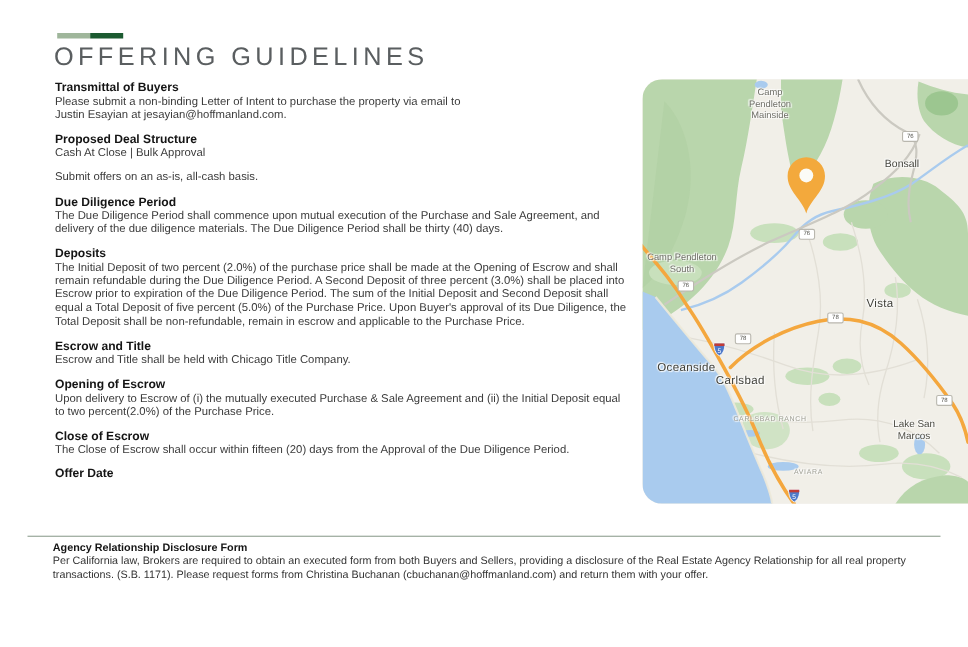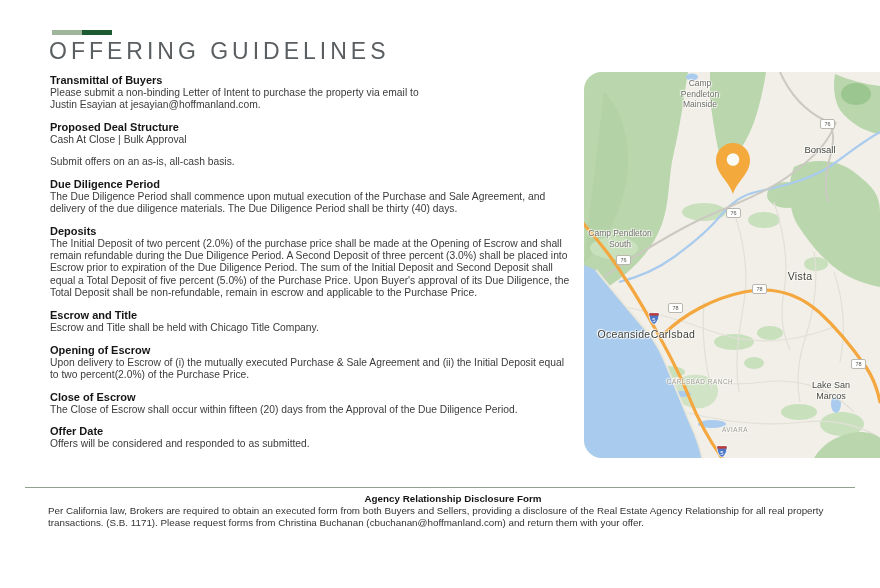--- a/index.html
+++ b/index.html
@@ -43,21 +43,21 @@
     position:absolute; width:15px; height:10px; background:#fff;
     border:1px solid #B9B7AE; border-radius:2px;
     font-size:5.5px; color:#55554E; text-align:center; line-height:8px;
   }
   .shield { position:absolute; width:12px; height:13px; }
   .pin { position:absolute; left:131px; top:70px; width:36px; height:53px; }
   
   .rule { position:absolute; left:25px; width:830px; height:1px; background:#90A091; }
   .rule-top { top:487px; } .rule-bottom { top:541px; }
   .disclosure { position:absolute; left:48px; top:493px; width:810px; }
-  .disclosure h2 { font-size:9.8px; font-weight:700; color:#141414; line-height:12px;text-align:center; }
+  .disclosure h2 { font-size:9.8px; font-weight:700; color:#141414; line-height:12px; }
   .disclosure p  { font-size:9.8px; color:#333; line-height:12.2px; white-space:pre; }
   .footer-logo { position:absolute; left:52px; top:556px; width:32px; height:28px; }
   .footer-logo .bar-l { position:absolute; left:0;  top:0; width:7px;  height:28px; background:#1C5B31; }
   .footer-logo .sq-t  { position:absolute; left:11px; top:0;  width:10px; height:8px; background:#1C5B31; }
   .footer-logo .sq-m  { position:absolute; left:11px; top:12px; width:10px; height:8px; background:#1C5B31; }
   .footer-logo .bar-r { position:absolute; left:25px; top:0; width:7px; height:28px; background:#1C5B31; }
   .footer-caption {
     position:absolute; left:90px; top:593px;
     font-size:9px; font-weight:600; letter-spacing:0.6px; color:#35583F;
   }
@@ -107,21 +107,20 @@
       <h2>Opening of Escrow</h2>
       <p>Upon delivery to Escrow of (i) the mutually executed Purchase &amp; Sale Agreement and (ii) the Initial Deposit equal
 to two percent(2.0%) of the Purchase Price.</p>
     </section>
     <section class="g-section">
       <h2>Close of Escrow</h2>
       <p>The Close of Escrow shall occur within fifteen (20) days from the Approval of the Due Diligence Period.</p>
     </section>
     <section class="g-section">
       <h2>Offer Date</h2>
-      <p>Offers will be considered and responded to as submitted.</p>
     </section>
   </main>
 
   <aside class="map">
     <svg class="geo" width="296" height="386" viewBox="0 0 296 386">
 
       <rect x="0" y="0" width="296" height="386" fill="#F1EFE8"></rect>
 
       <path d="M0,0 H104 C100,25 96,55 90,80 C84,105 86,130 78,152 C66,185 38,210 0,228 Z" fill="#B9D6AC"></path>
       <path d="M20,20 C40,40 50,80 40,120 C32,150 18,175 0,190 Z" fill="#AFCFA2" opacity="0.6"></path>
@@ -180,21 +179,21 @@
     </div>
 
     <div class="map-label lbl-area3" style="left:116px; top:6px;">Camp
 Pendleton
 Mainside</div>
     <div class="map-label lbl-town" style="left:236px; top:72px;">Bonsall</div>
     <div class="map-label lbl-area3" style="left:36px; top:156px;">Camp Pendleton
 South</div>
     <div class="map-label lbl-city" style="left:40px; top:209px;margin-top:47px;">Oceanside</div>
     <div class="map-label lbl-city" style="left:216px; top:198px;">Vista</div>
-    <div class="map-label lbl-city" style="left:89px; top:256px;">Carlsbad</div>
+    <div class="map-label lbl-city" style="left:89px; top:268px;">Carlsbad</div>
     <div class="map-label lbl-tiny" style="left:116px; top:306px;">CARLSBAD RANCH</div>
     <div class="map-label lbl-lake" style="left:247px; top:308px;">Lake San
 Marcos</div>
     <div class="map-label lbl-tiny" style="left:151px; top:354px;">AVIARA</div>
 
     <div class="badge" style="left:236px; top:47px;">76</div>
     <div class="badge" style="left:142px; top:136px;">76</div>
     <div class="badge" style="left:32px;  top:183px;">76</div>
     <div class="badge" style="left:168px; top:212px;">78</div>
     <div class="badge" style="left:84px;  top:231px;">78</div>

